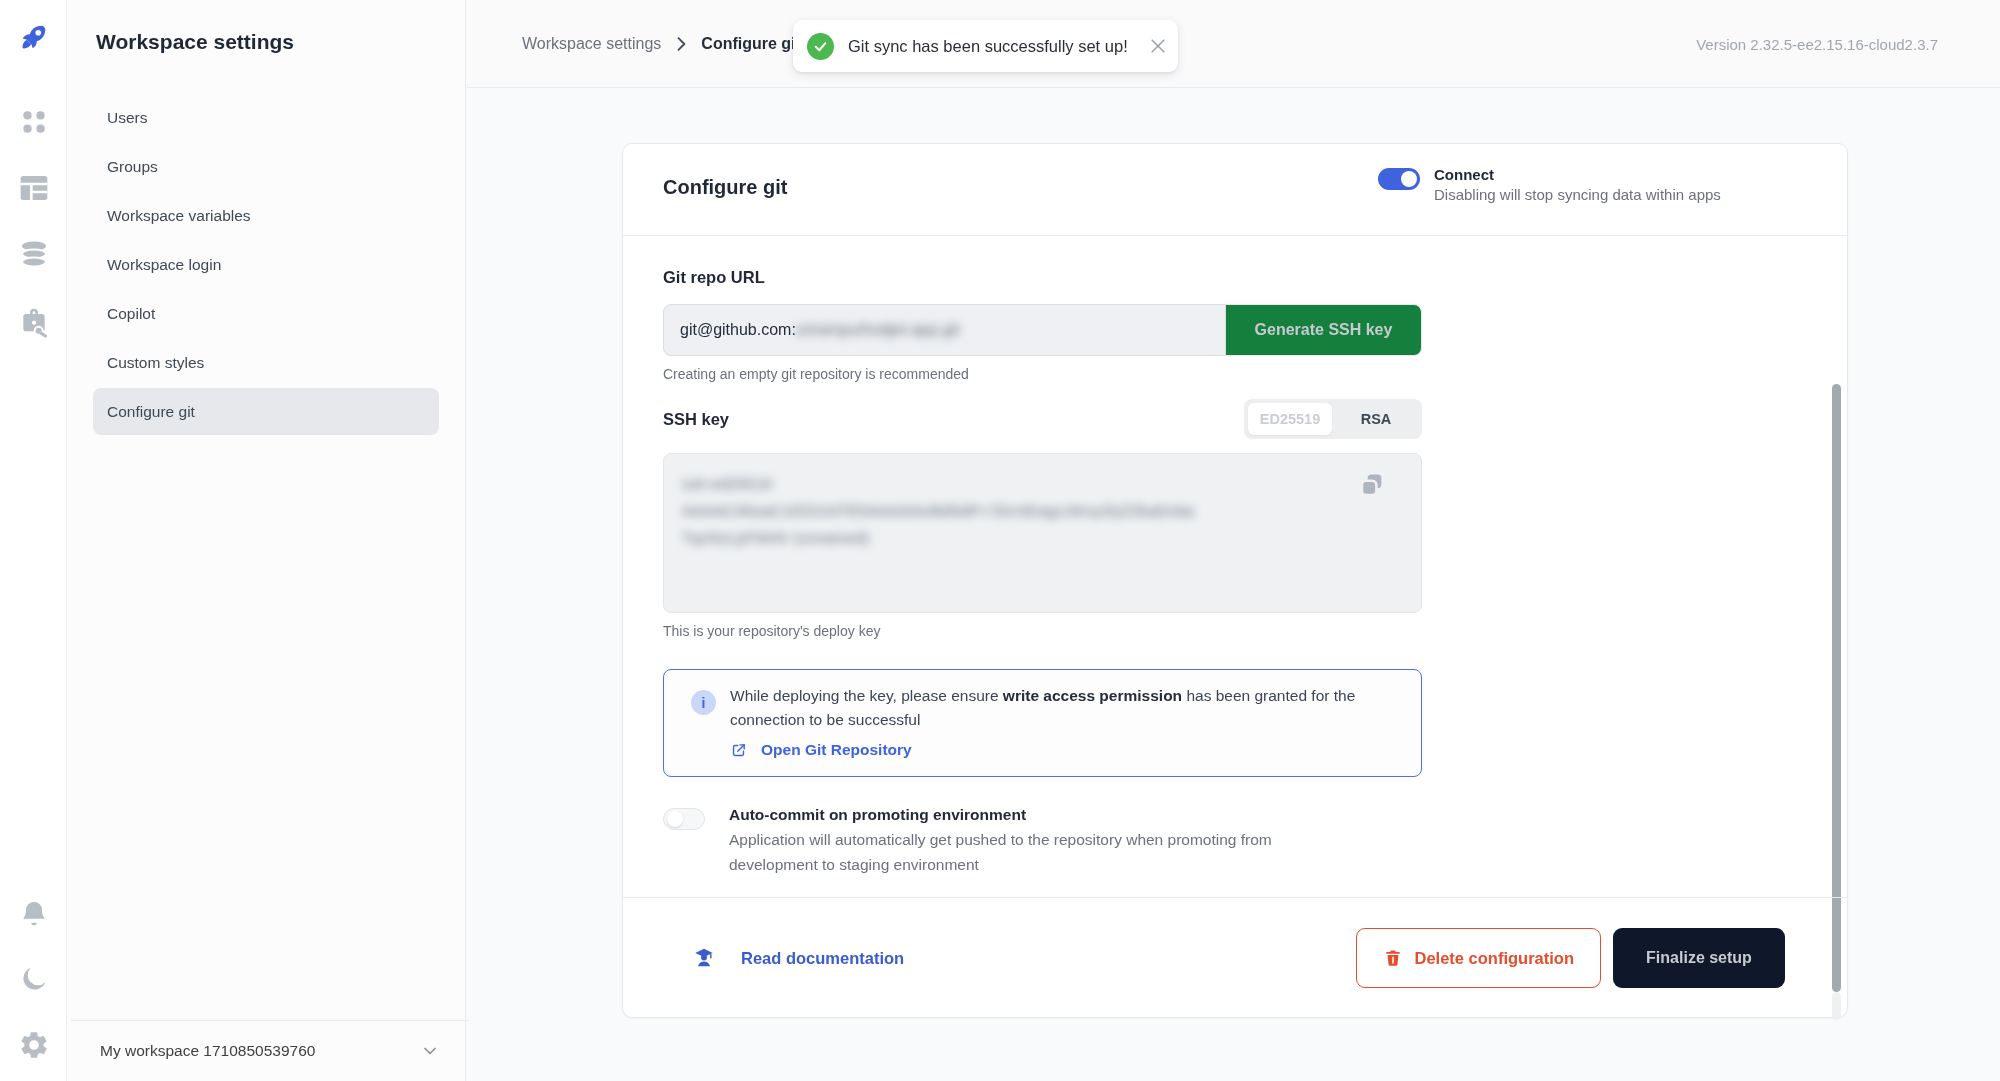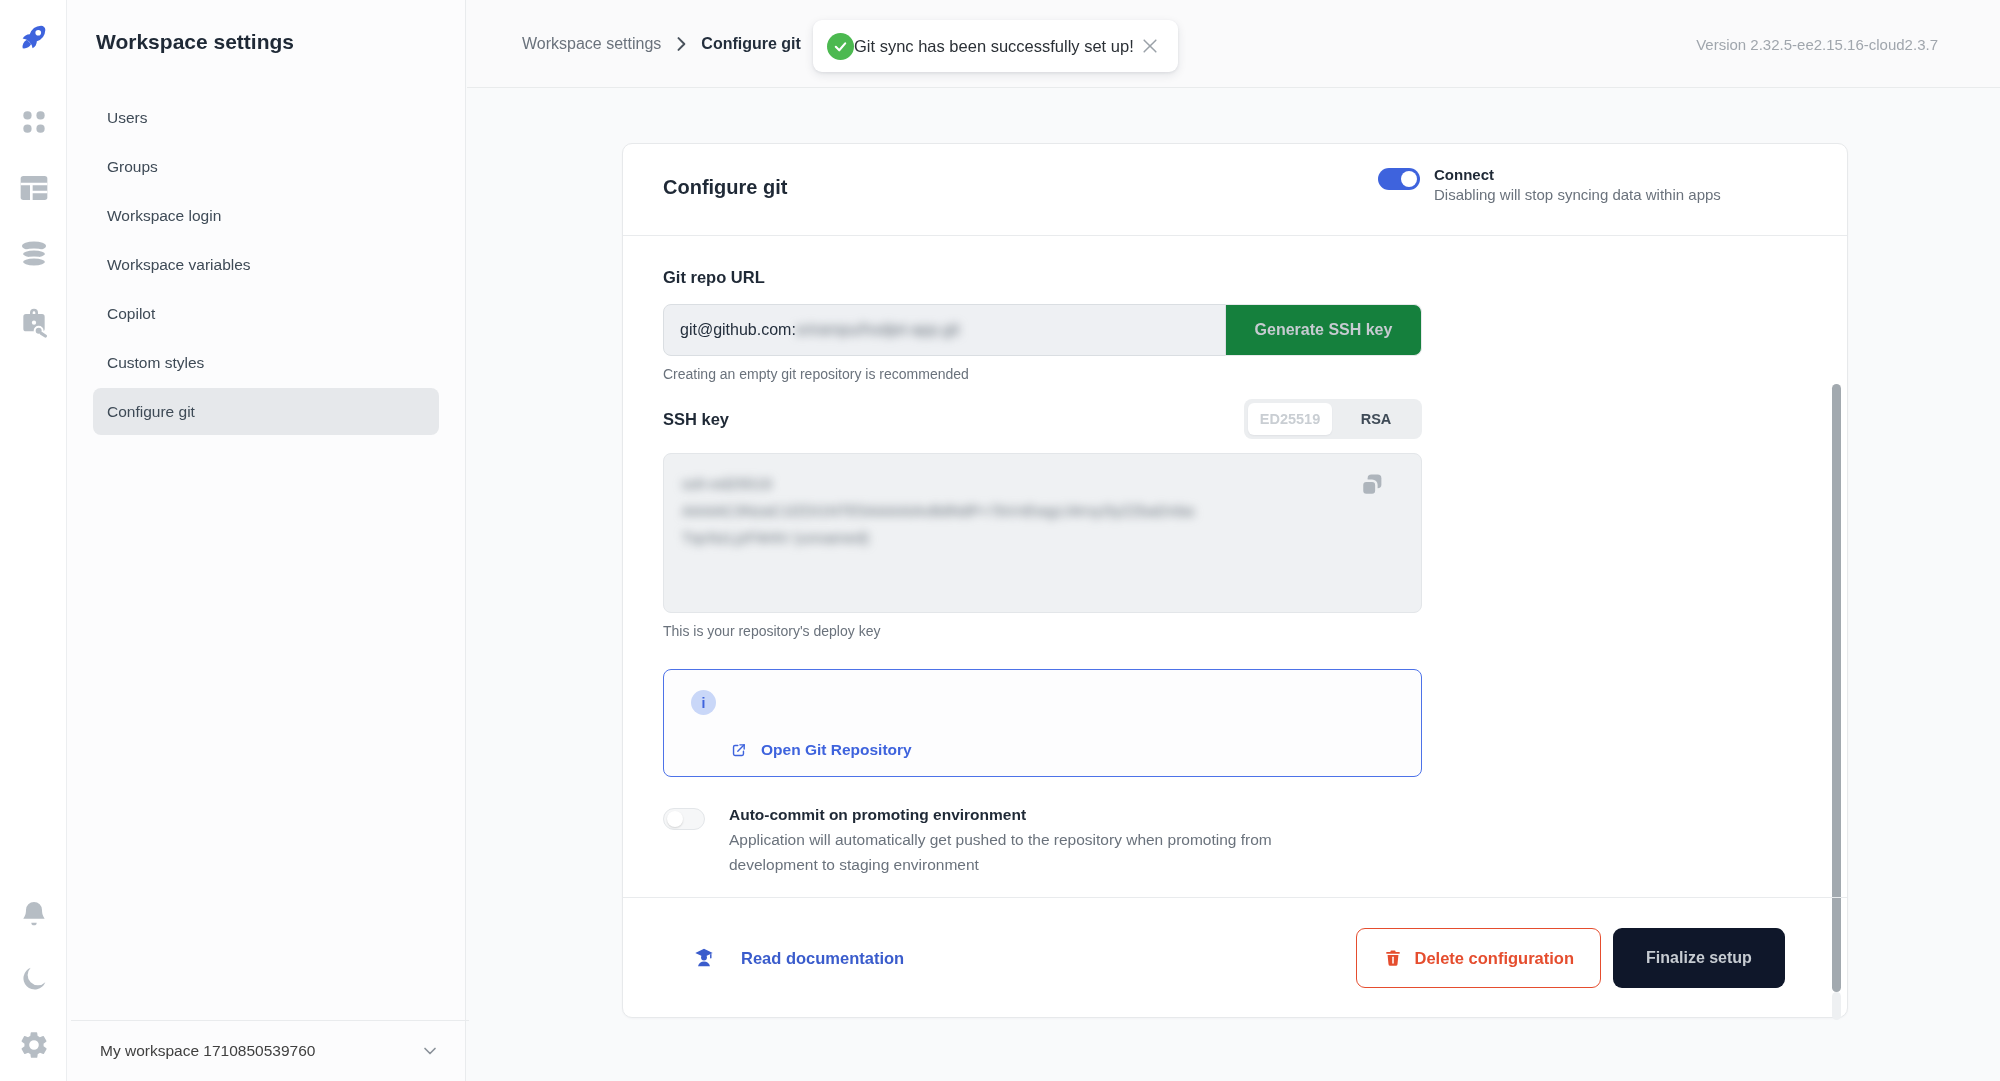--- a/index.html
+++ b/index.html
@@ -26,23 +26,23 @@
 
   
   .main-header { position:absolute; left:467px; top:0; width:1533px; height:88px; background:#fafafb; border-bottom:1px solid #e9ebec; }
   .breadcrumb { position:absolute; left:55px; top:0; height:88px; display:flex; align-items:center; gap:10px; font-size:16px; }
   .breadcrumb .bc-root { color:#6a727c; }
   .breadcrumb .bc-sep { width:20px; height:20px; color:#49525c; }
   .breadcrumb .bc-current { color:#232e3c; font-weight:600; }
   .version { position:absolute; right:62px; top:0; height:88px; display:flex; align-items:center; font-size:15px; color:#a0a6ad; }
 
   
-  .toast { position:absolute; left:813px; top:20px; height:52px; background:#ffffff; border-radius:9px;
+  .toast { position:absolute; left:793px; top:20px; height:52px; background:#ffffff; border-radius:9px;
            box-shadow:0 3px 10px rgba(30,40,60,.10), 0 1px 3px rgba(30,40,60,.08);
-           display:flex; align-items:center; padding:0 18px 0 14px; z-index:30; }
+           display:flex; align-items:center; gap:14px; padding:0 10px 0 14px; z-index:30; }
   .toast .tick { width:27px; height:27px; border-radius:50%; background:#4cb950; display:flex; align-items:center; justify-content:center; }
   .toast .tick svg { width:15px; height:15px; color:#fff; }
   .toast .msg { font-size:16.5px; font-weight:500; color:#2b3036; }
   .toast .close { width:20px; height:20px; color:#9aa1a8; cursor:pointer; margin-left:6px; }
 
   
   .card { position:absolute; left:622px; top:143px; width:1226px; height:875px; background:#fff;
           border:1px solid #e7e9eb; border-radius:10px; box-shadow:0 1px 2px rgba(30,40,60,.03); }
   .card-header { position:absolute; left:0; top:0; width:100%; height:92px; border-bottom:1px solid #e9ebed; }
   .card-title { position:absolute; left:40px; top:32px; font-size:20px; font-weight:600; color:#1f2936; }
@@ -164,22 +164,22 @@
           <path d="M19.14 12.94c.04-.3.06-.61.06-.94s-.02-.64-.07-.94l2.03-1.58a.5.5 0 0 0 .12-.64l-1.92-3.32a.5.5 0 0 0-.61-.22l-2.39.96a7.3 7.3 0 0 0-1.62-.94l-.36-2.54a.5.5 0 0 0-.5-.42h-3.84a.5.5 0 0 0-.5.42l-.36 2.54c-.59.24-1.13.57-1.62.94l-2.39-.96a.5.5 0 0 0-.61.22L2.74 8.84a.5.5 0 0 0 .12.64l2.03 1.58c-.05.3-.07.63-.07.94s.02.64.07.94l-2.03 1.58a.5.5 0 0 0-.12.64l1.92 3.32c.14.24.42.34.61.22l2.39-.96c.5.38 1.03.7 1.62.94l.36 2.54c.04.24.25.42.5.42h3.84c.25 0 .46-.18.5-.42l.36-2.54c.59-.24 1.13-.56 1.62-.94l2.39.96c.23.09.47 0 .61-.22l1.92-3.32a.5.5 0 0 0-.12-.64l-2.01-1.58zM12 15.6A3.6 3.6 0 1 1 12 8.4a3.6 3.6 0 0 1 0 7.2z"></path>
         </svg>
     </div>
   </div>
 
   <div class="sidebar">
     <div class="sidebar-title">Workspace settings</div>
     <div class="nav">
       <div class="nav-item">Users</div>
       <div class="nav-item">Groups</div>
+      <div class="nav-item">Workspace variables</div>
       <div class="nav-item">Workspace login</div>
-      <div class="nav-item">Workspace variables</div>
       <div class="nav-item">Copilot</div>
       <div class="nav-item">Custom styles</div>
       <div class="nav-item selected">Configure git</div>
     </div>
     <div class="ws-switcher">
       <span>My workspace 1710850539760</span>
       <span class="chev">
         <svg viewBox="0 0 24 24" fill="none" stroke="currentColor" stroke-width="2" stroke-linecap="round" stroke-linejoin="round">
             <polyline points="6 9 12 15 18 9"></polyline>
           </svg>
@@ -256,20 +256,23 @@
         <svg viewBox="0 0 24 24">
             <rect x="8.5" y="3.5" width="11" height="11" rx="3" fill="currentColor"></rect>
             <rect x="4" y="8.5" width="11.5" height="11.5" rx="3.4" fill="currentColor" stroke="#eff1f3" stroke-width="2"></rect>
           </svg>
       </span>
     </div>
     <div class="help-text" style="top:479px">This is your repository's deploy key</div>
 
     <div class="info-box">
       <div class="info-i">i</div>
+      <div class="info-text">
+        <span>While deploying the key, please ensure </span><b>write access permission</b><span> has been granted for the connection to be successful</span>
+      </div>
       <div class="info-link">
         <svg viewBox="0 0 24 24" fill="none" stroke="currentColor" stroke-width="2" stroke-linecap="round" stroke-linejoin="round">
             <path d="M11 5H7a2 2 0 0 0-2 2v10a2 2 0 0 0 2 2h10a2 2 0 0 0 2-2v-4"></path>
             <path d="M14 4h6v6"></path>
             <path d="M20 4l-9 9"></path>
           </svg>
         <span>Open Git Repository</span>
       </div>
     </div>
 

